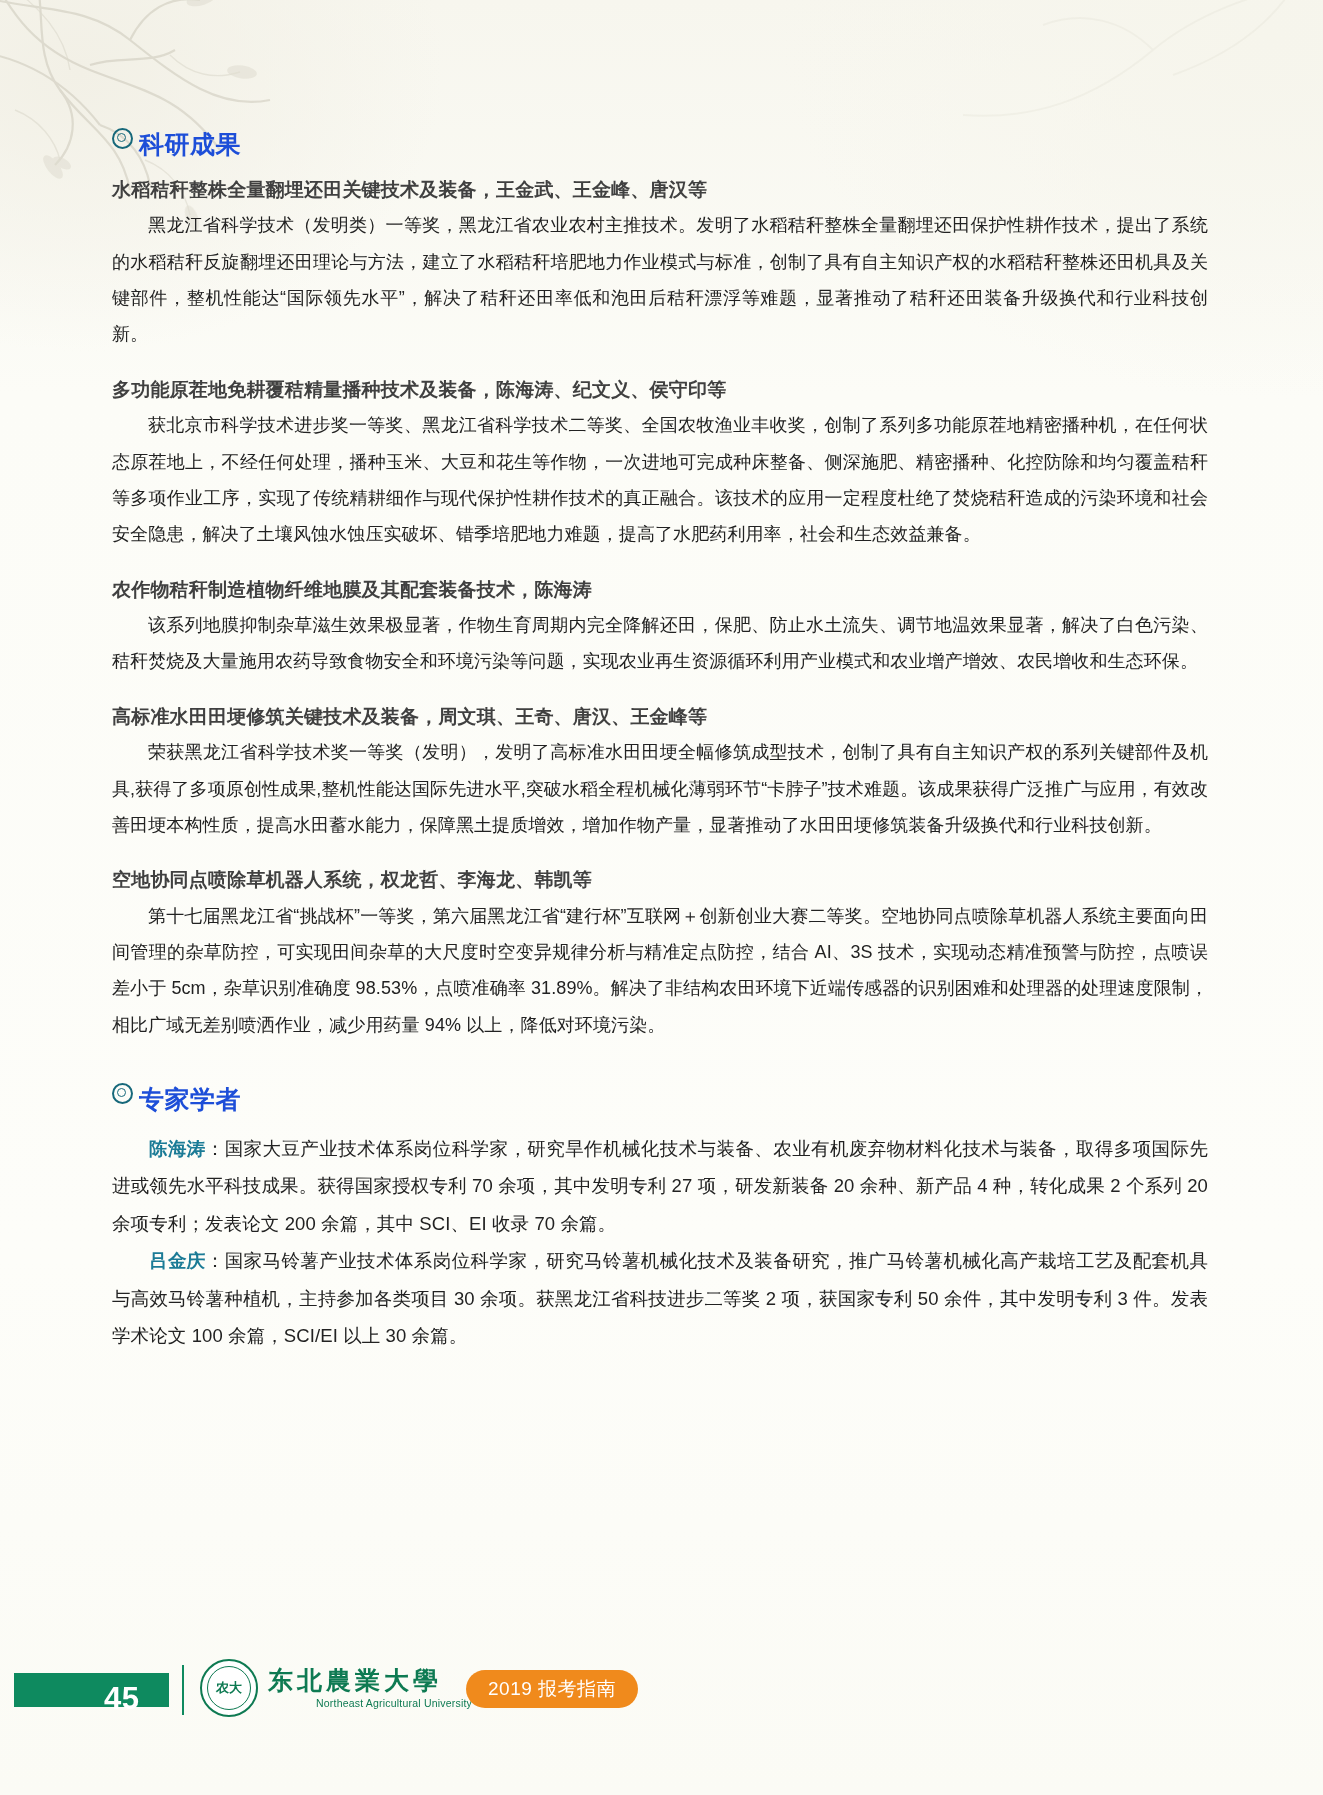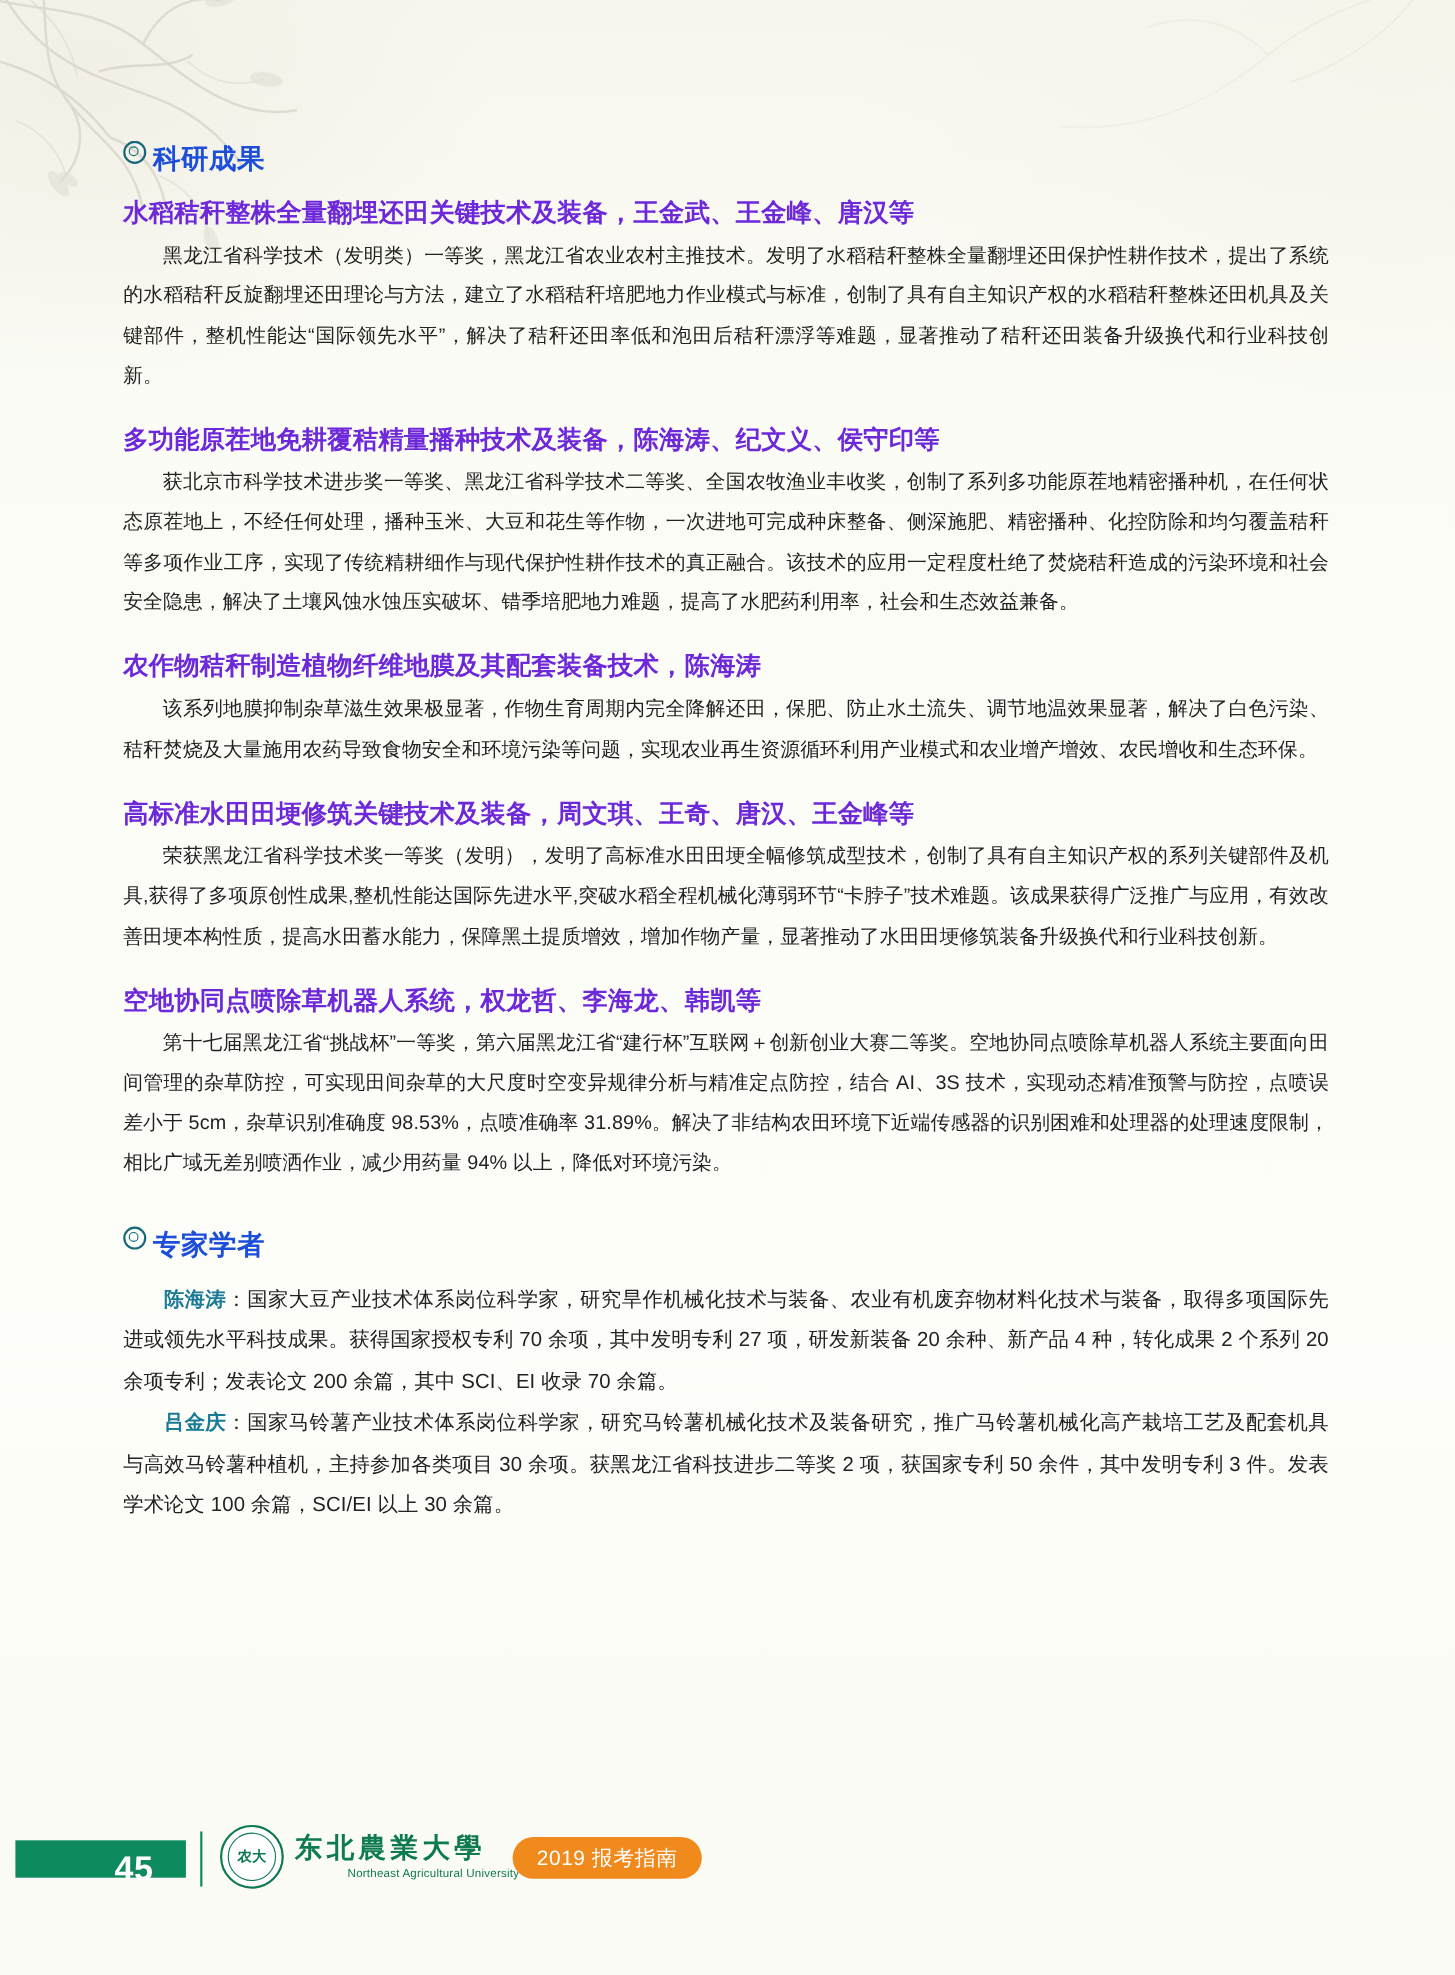--- a/index.html
+++ b/index.html
@@ -75,22 +75,22 @@
   .section-head .ring::after {
     content: "";
     position: absolute;
     left: 3px; top: 3px;
     width: 7px; height: 7px;
     border: 1px solid #16687a;
     border-radius: 50%;
   }
 
   .item-title {
-    color: #6d28d9;
-    font-size: 23px;
+    color: #404040;
+    font-size: 19px;
     font-weight: bold;
     letter-spacing: 0.2px;
     margin: 22px 0 2px 0;
     line-height: 1.6;
   }
   .item-title.first { margin-top: 6px; }
 
   .para {
     color: #222222;
     font-size: 18px;

